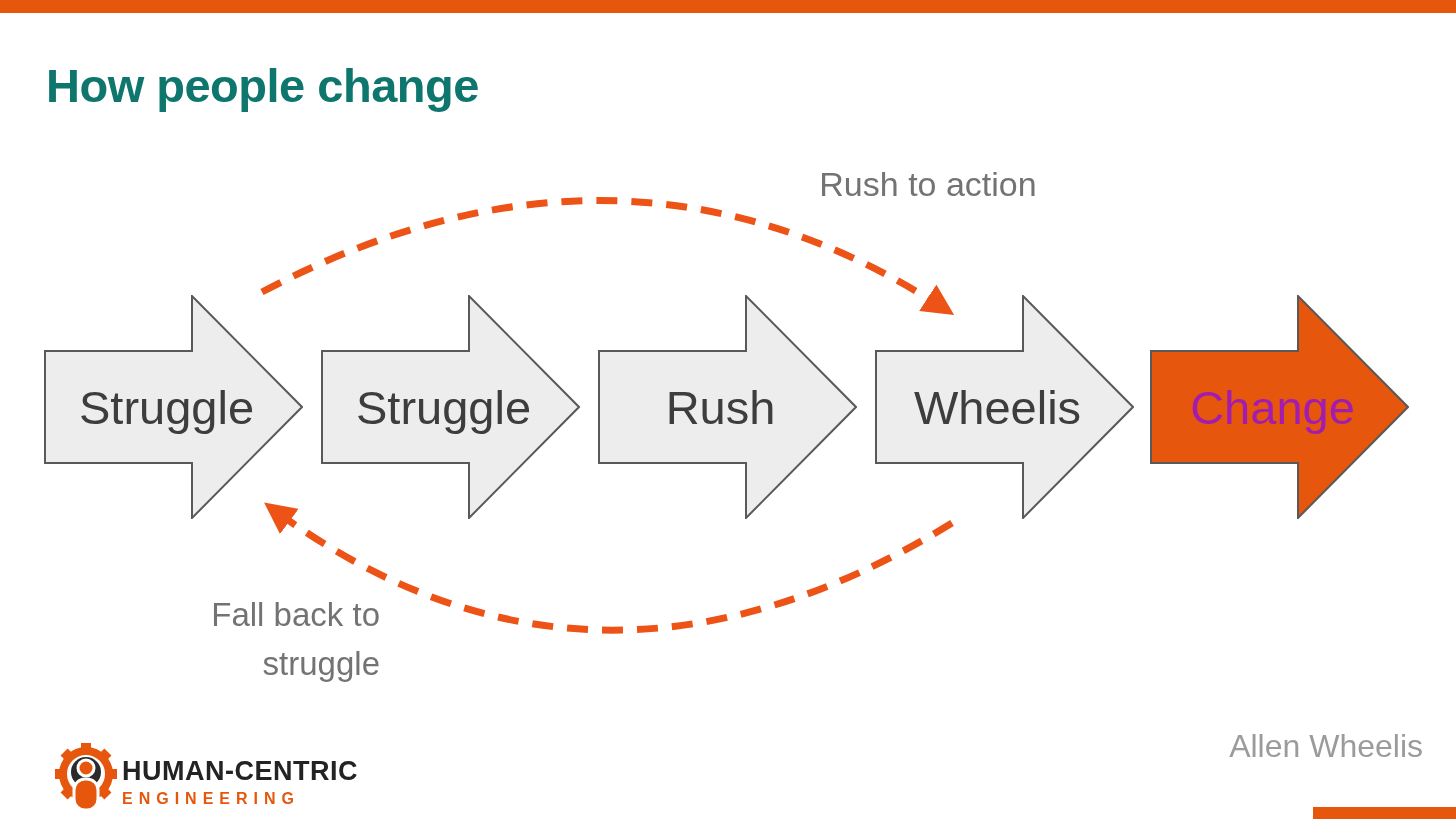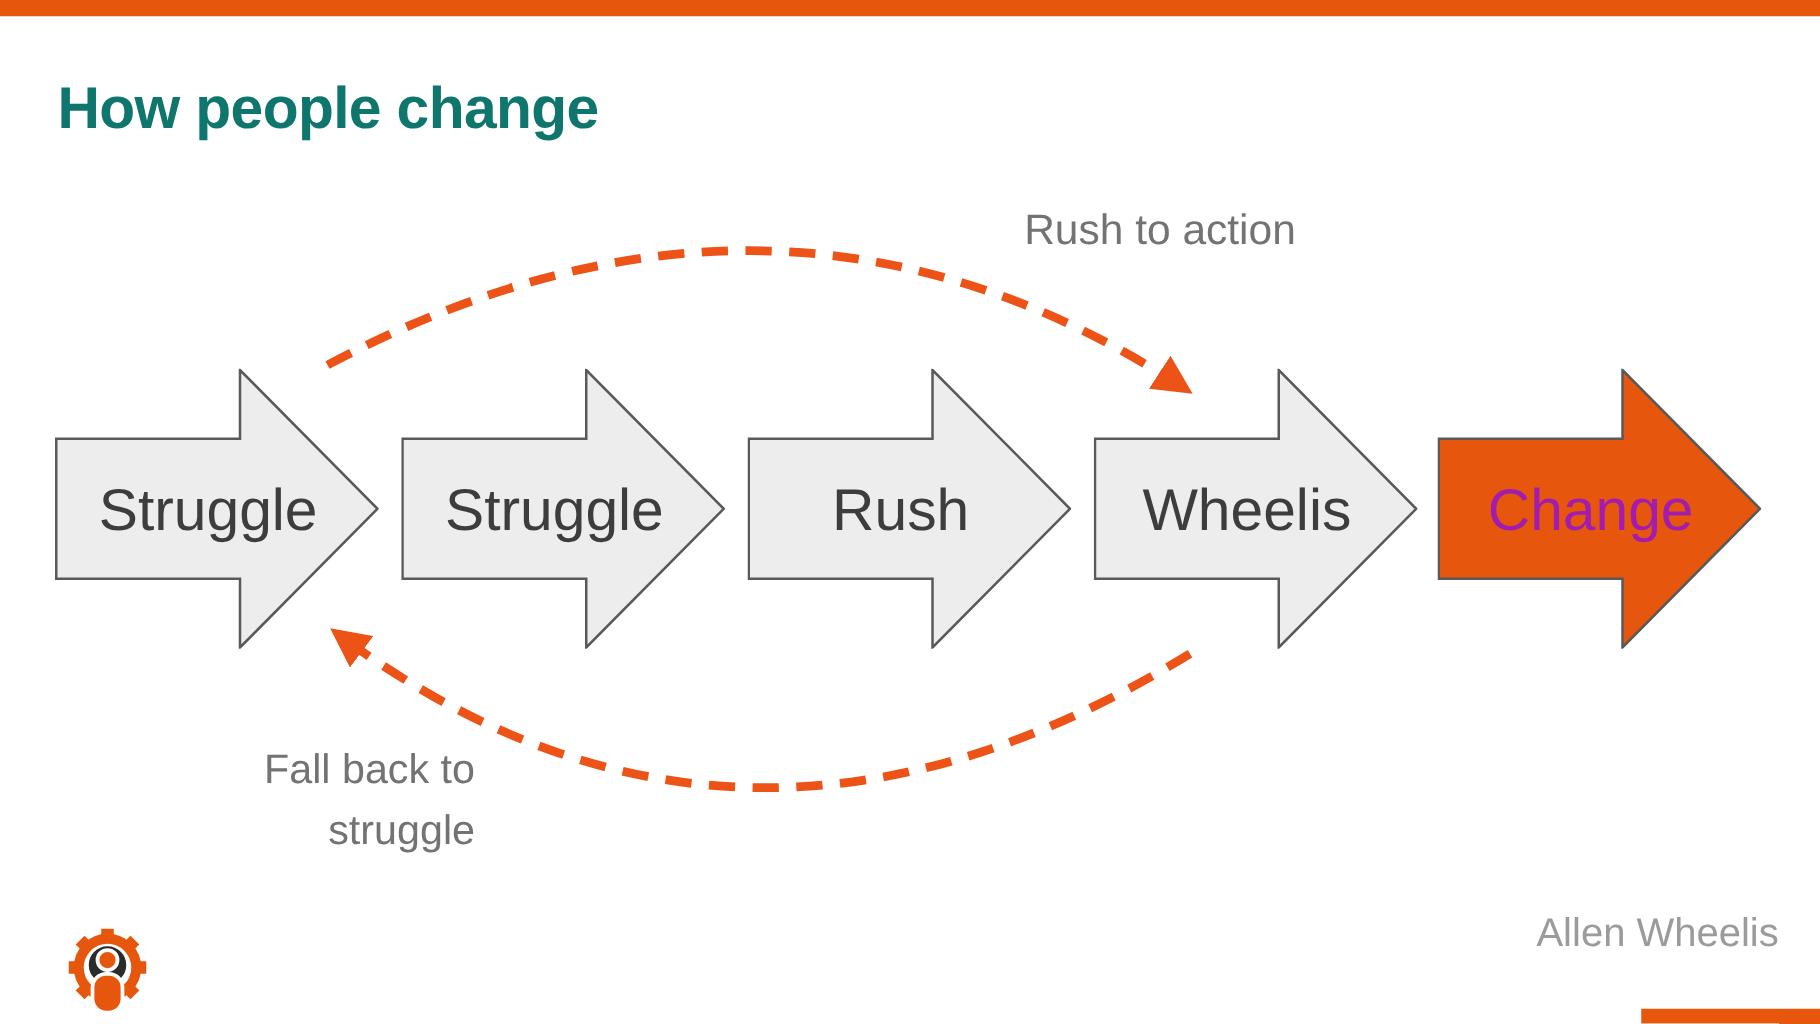--- a/index.html
+++ b/index.html
@@ -143,19 +143,23 @@
         <rect x="27" y="1" width="10" height="10" transform="rotate(270 32 32)"></rect>
         <rect x="27" y="1" width="10" height="10" transform="rotate(315 32 32)"></rect>
       </g>
       <circle cx="32" cy="32" r="23" fill="none" stroke="#E6570D" stroke-width="8"></circle>
 
       <circle cx="32" cy="30" r="15" fill="#2B2B2B"></circle>
 
       <circle cx="32" cy="26" r="8" fill="#E6570D" stroke="#ffffff" stroke-width="3"></circle>
       <rect x="20" y="37" width="24" height="31" rx="11" fill="#E6570D" stroke="#ffffff" stroke-width="3"></rect>
     </svg>
+    <div class="logo-text">
+      <div class="logo-primary">HUMAN-CENTRIC</div>
+      <div class="logo-secondary">ENGINEERING</div>
+    </div>
   </div>
 
   <div class="attribution">Allen Wheelis</div>
 
   <div class="bottom-bar"></div>
 
 </div>
 
 </body></html>

